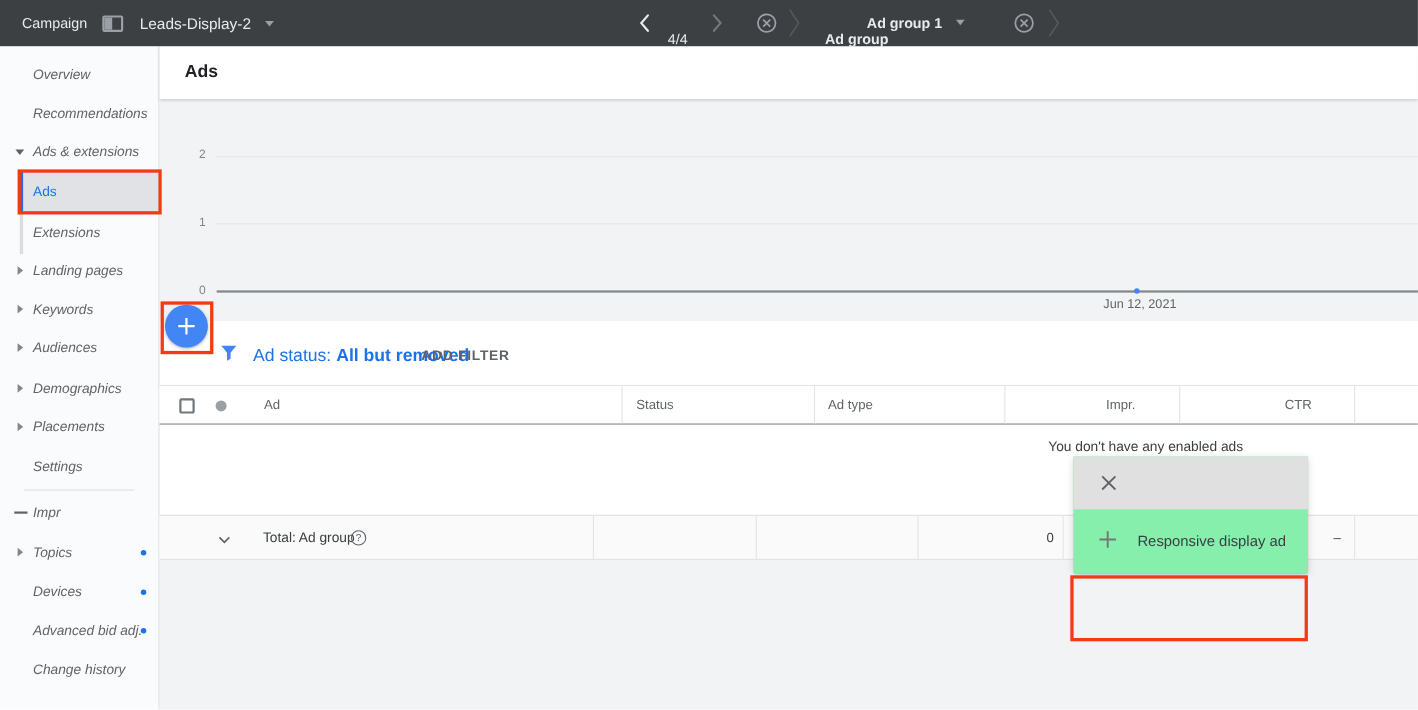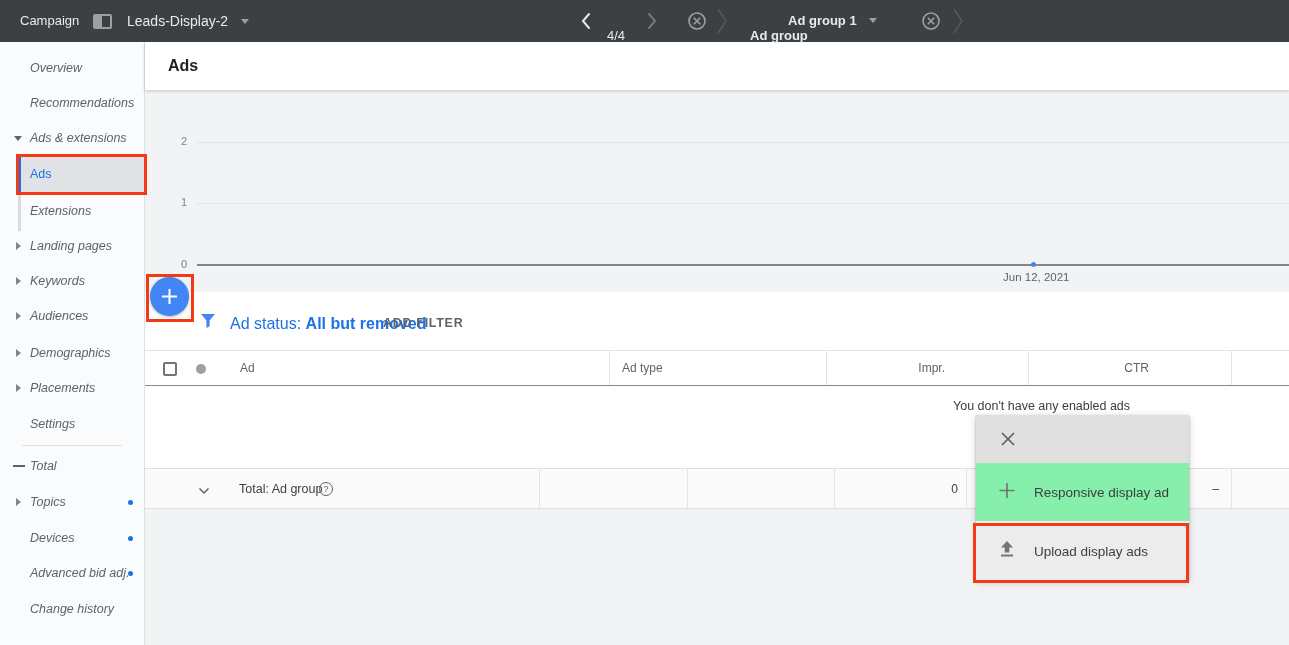--- a/index.html
+++ b/index.html
@@ -166,21 +166,21 @@
         <span class="txt">Placements</span>
       </div>
     <div class="side-item" style="top:372px;">
         <span class="txt">Settings</span>
       </div>
 
     <div class="abs" style="left:22px; top:403px; width:100px; height:1px; background:#e0e0e0;"></div>
 
     <div class="side-item" style="top:414px;">
         <span class="minus-ic"></span>
-        <span class="txt">Total</span>
+        <span class="txt">Impr</span>
       </div>
     <div class="side-item" style="top:450px;">
         <span class="tri-right"></span>
         <span class="txt">Topics</span>
         <span class="blue-dot"></span>
       </div>
     <div class="side-item" style="top:486px;">
         <span class="txt">Devices</span>
         <span class="blue-dot"></span>
       </div>
@@ -228,20 +228,23 @@
     <span class="filter-row-text" style="font-weight:700;">All but removed</span>
   </div>
   <div class="abs addfilter" style="left:383px; top:316px; z-index:2;"><span>ADD FILTER</span></div>
 
   <div class="abs t-header">
     <div class="cell c1">
       <span class="checkbox"></span>
       <span class="status-dot"></span>
       <span class="hdr-lbl" style="left:95px;">Ad</span>
     </div>
+    <div class="cell c2 b">
+      <span class="hdr-lbl" style="left:12px;">Status</span>
+    </div>
     <div class="cell c3 b">
       <span class="hdr-lbl" style="left:12px;">Ad type</span>
     </div>
     <div class="cell c5 b">
       <span class="hdr-lbl right-al" style="right:13px;">Impr.</span>
     </div>
     <div class="cell c6 b">
       <span class="hdr-lbl right-al" style="right:12px;">CTR</span>
     </div>
     <div class="cell c7 b"></div>
@@ -282,28 +285,19 @@
     </div>
     <div class="menu-item">
       <span class="m-ic">
         <svg width="18" height="18" viewBox="0 0 18 18">
             <line x1="9" y1="1.5" x2="9" y2="16.5" stroke="#757575" stroke-width="1.7"></line>
             <line x1="1.5" y1="9" x2="16.5" y2="9" stroke="#757575" stroke-width="1.7"></line>
           </svg>
       </span>
       <span class="m-lbl">Responsive display ad</span>
     </div>
-    <div class="menu-item mi-upload">
-      <span class="m-ic">
-        <svg width="18" height="18" viewBox="0 0 18 18">
-            <path d="M9,0.5 L15,7 L11.3,7 L11.3,12 L6.7,12 L6.7,7 L3,7 Z" fill="#757575"></path>
-            <rect x="3" y="14" width="12" height="2" fill="#757575"></rect>
-          </svg>
-      </span>
-      <span class="m-lbl">Upload display ads</span>
-    </div>
   </div>
 
   <div class="red-box" style="left:16px; top:154px; width:131px; height:41px;"></div>
   <div class="red-box" style="left:146px; top:274px; width:48px; height:48px;"></div>
   <div class="red-box" style="left:973px; top:523px; width:216px; height:60px;"></div>
 
 </div>
 
 </body></html>

